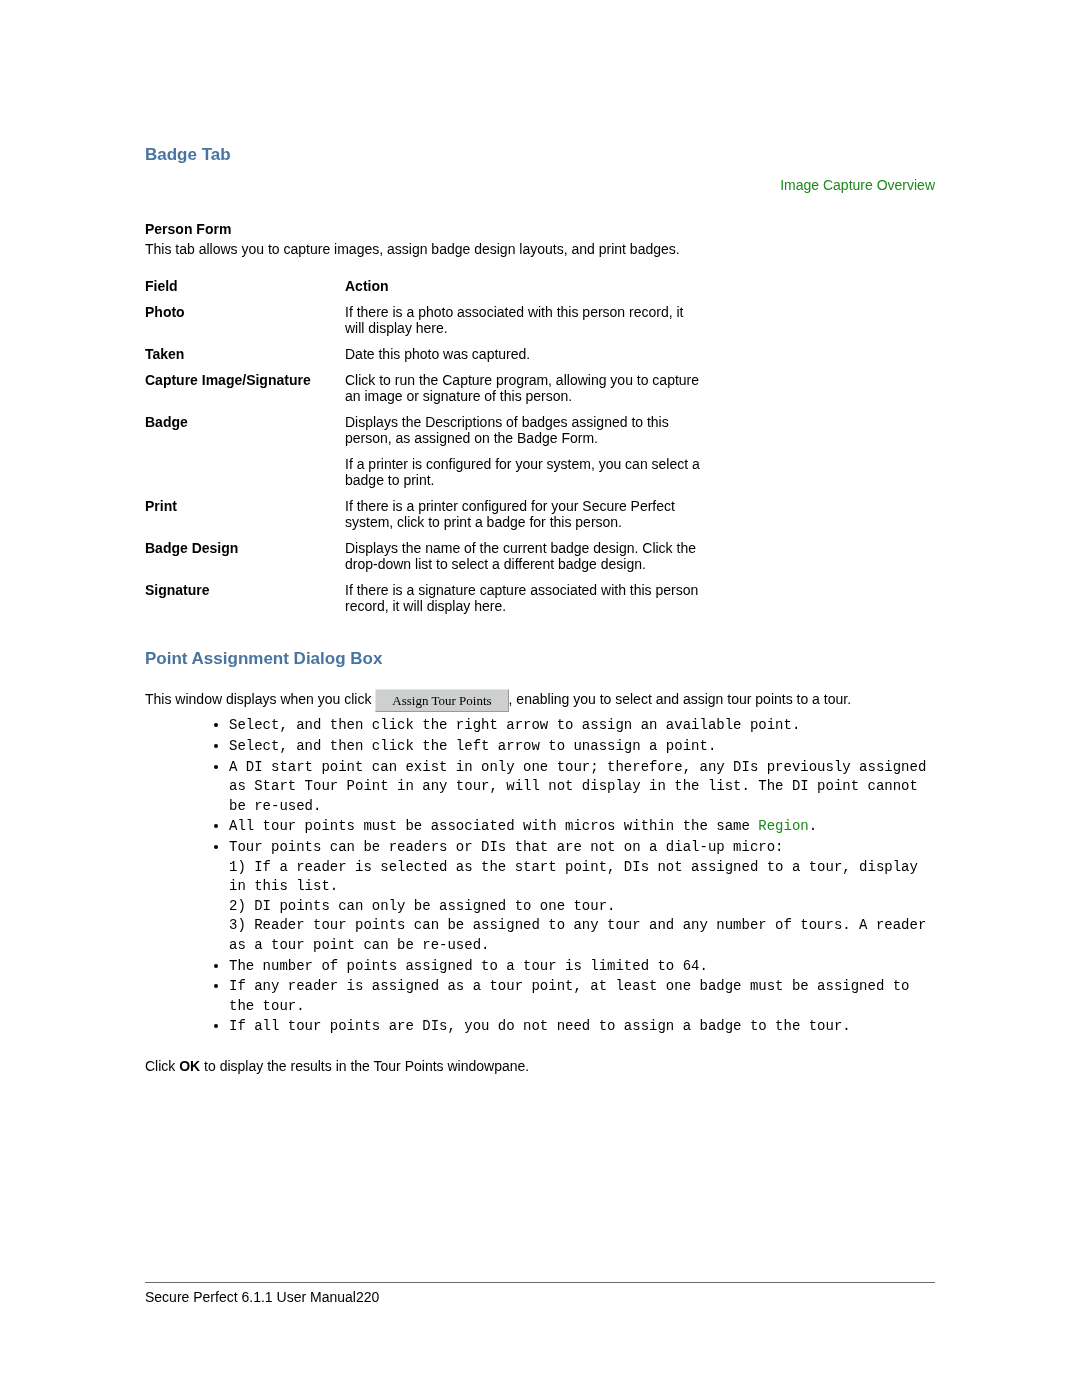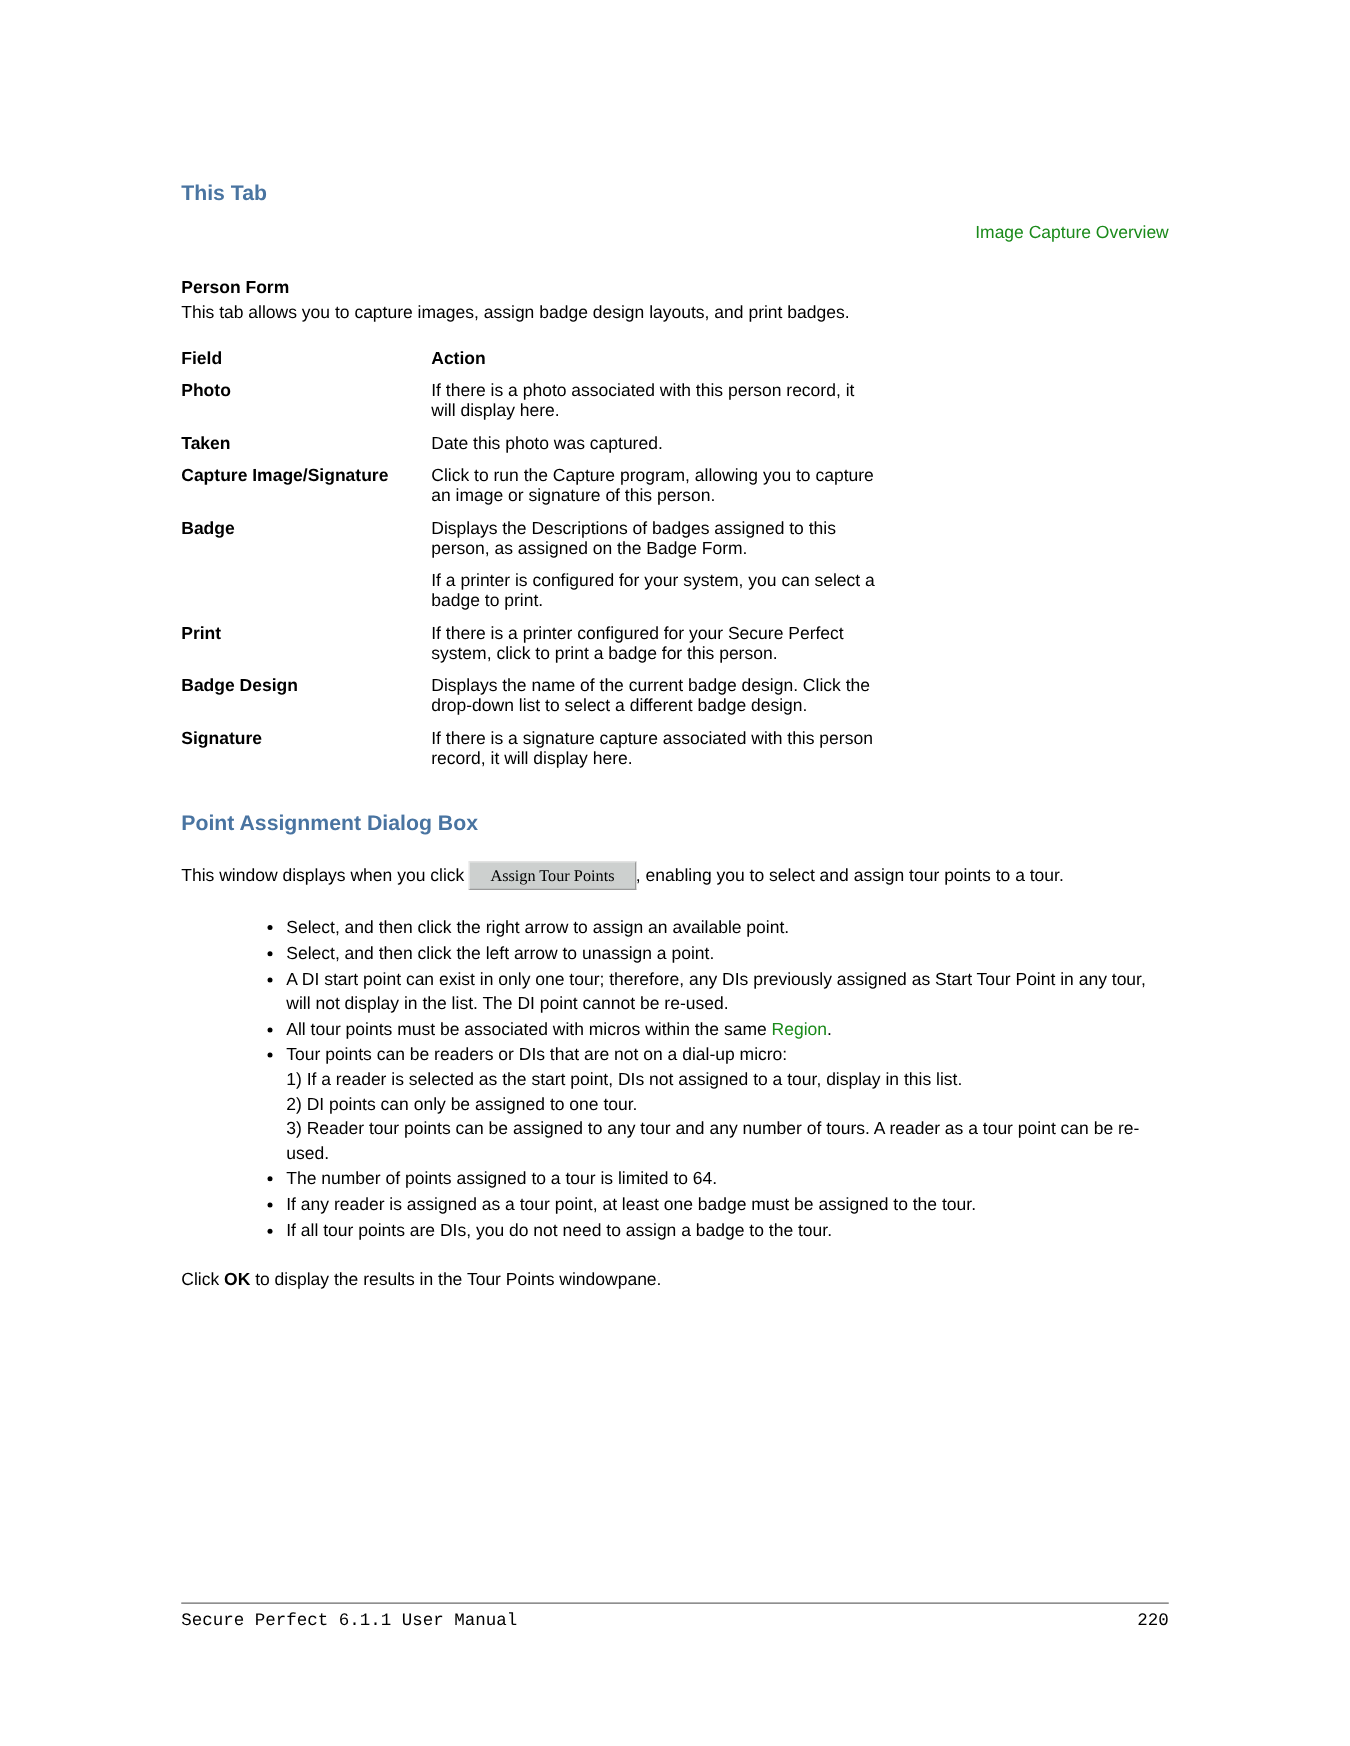--- a/index.html
+++ b/index.html
@@ -73,53 +73,52 @@
     background: #cdd0cf;
     border: 1px solid #9a9a9a;
     border-top-color: #e5e5e5;
     border-left-color: #e5e5e5;
     padding: 2px 16px;
     font-family: Liberation Serif, serif;
     font-size: 13px;
     vertical-align: middle;
   }
   ul.bullets {
-    margin: 20px 0 0 0;
+    margin: 4px 0 0 0;
     padding-left: 84px;
     line-height: 1.4;
+    font-family: Liberation Mono, monospace;
   }
   ul.bullets li {
     margin-bottom: 1px;
   }
   .link-green {
     color: #1a8a1a;
   }
   .final-para {
     margin-top: 20px;
   }
   .footer {
     position: absolute;
     left: 145px;
     right: 145px;
     bottom: 92px;
     border-top: 1px solid #6b6b6b;
     padding-top: 6px;
     font-size: 14px;
     display: flex;
-    justify-content: space-between;
-    font-family: Liberation Mono, monospace;
   }
 </style>
 </head>
 <body>
 
 <div class="page">
 
   <div>
-    <h2 class="section-title">This Tab</h2>
+    <h2 class="section-title">Badge Tab</h2>
 
     <div class="ref-block">
       <span class="ref-link">Image Capture Overview</span>
     </div>
 
     <div class="subhead">Person Form</div>
     <div class="intro para">This tab allows you to capture images, assign badge design layouts, and print badges.</div>
 
     <table class="fields">
       <tbody>

